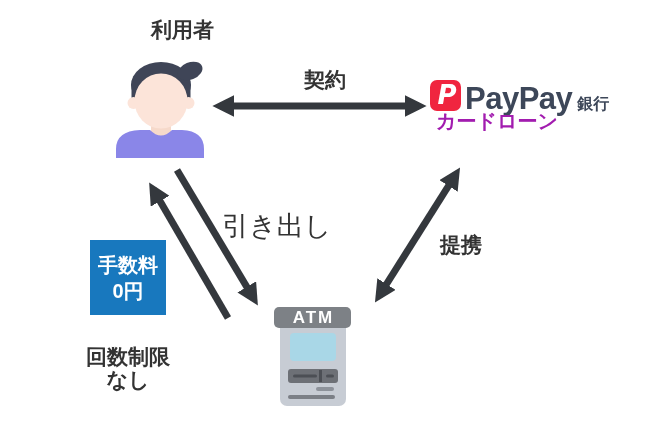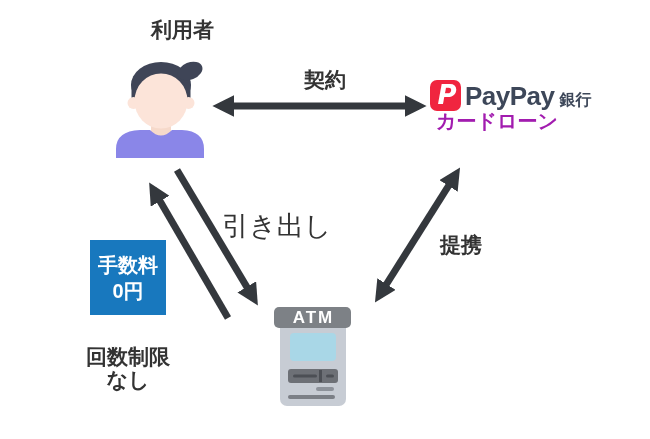--- a/index.html
+++ b/index.html
@@ -7,21 +7,21 @@
     width:650px;height:439px;position:relative;background:#ffffff;overflow:hidden;
     font-family:"Liberation Sans",sans-serif;
   }
   #diagram-svg{position:absolute;left:0;top:0;width:650px;height:439px;}
   .lbl{position:absolute;color:#333333;white-space:nowrap;}
   #user-label{left:110px;top:16px;width:104px;text-align:right;font-size:21px;font-weight:600;}
   #contract-label{left:275px;top:66px;width:100px;text-align:center;font-size:21px;font-weight:600;}
   #withdrawal-label{left:222px;top:208px;font-size:27px;font-weight:400;}
   #partnership-label{left:430px;top:231px;width:62px;text-align:center;font-size:21px;font-weight:700;}
   #paypay-text-row{left:465px;top:81px;display:flex;align-items:baseline;gap:5px;}
-  #paypay-brand{font-size:26px;font-weight:700;color:#3d4759;letter-spacing:-0.5px;}
+  #paypay-brand{font-size:31px;font-weight:700;color:#3d4759;letter-spacing:-0.5px;}
   #paypay-suffix{font-size:16px;font-weight:700;color:#3d4759;}
   #cardloan-label{left:435px;top:108px;width:124px;text-align:center;font-size:20px;font-weight:700;color:#a21caf;}
   #fee-badge{
     left:90px;top:240px;width:76px;height:75px;background:#1878be;color:#ffffff;
     display:flex;flex-direction:column;align-items:center;justify-content:center;
     font-size:20px;font-weight:600;line-height:26px;
   }
   #limit-note{left:77px;top:318px;width:102px;text-align:center;font-size:21px;font-weight:700;line-height:23px;margin-top:27px;}
 </style>
 </head>

